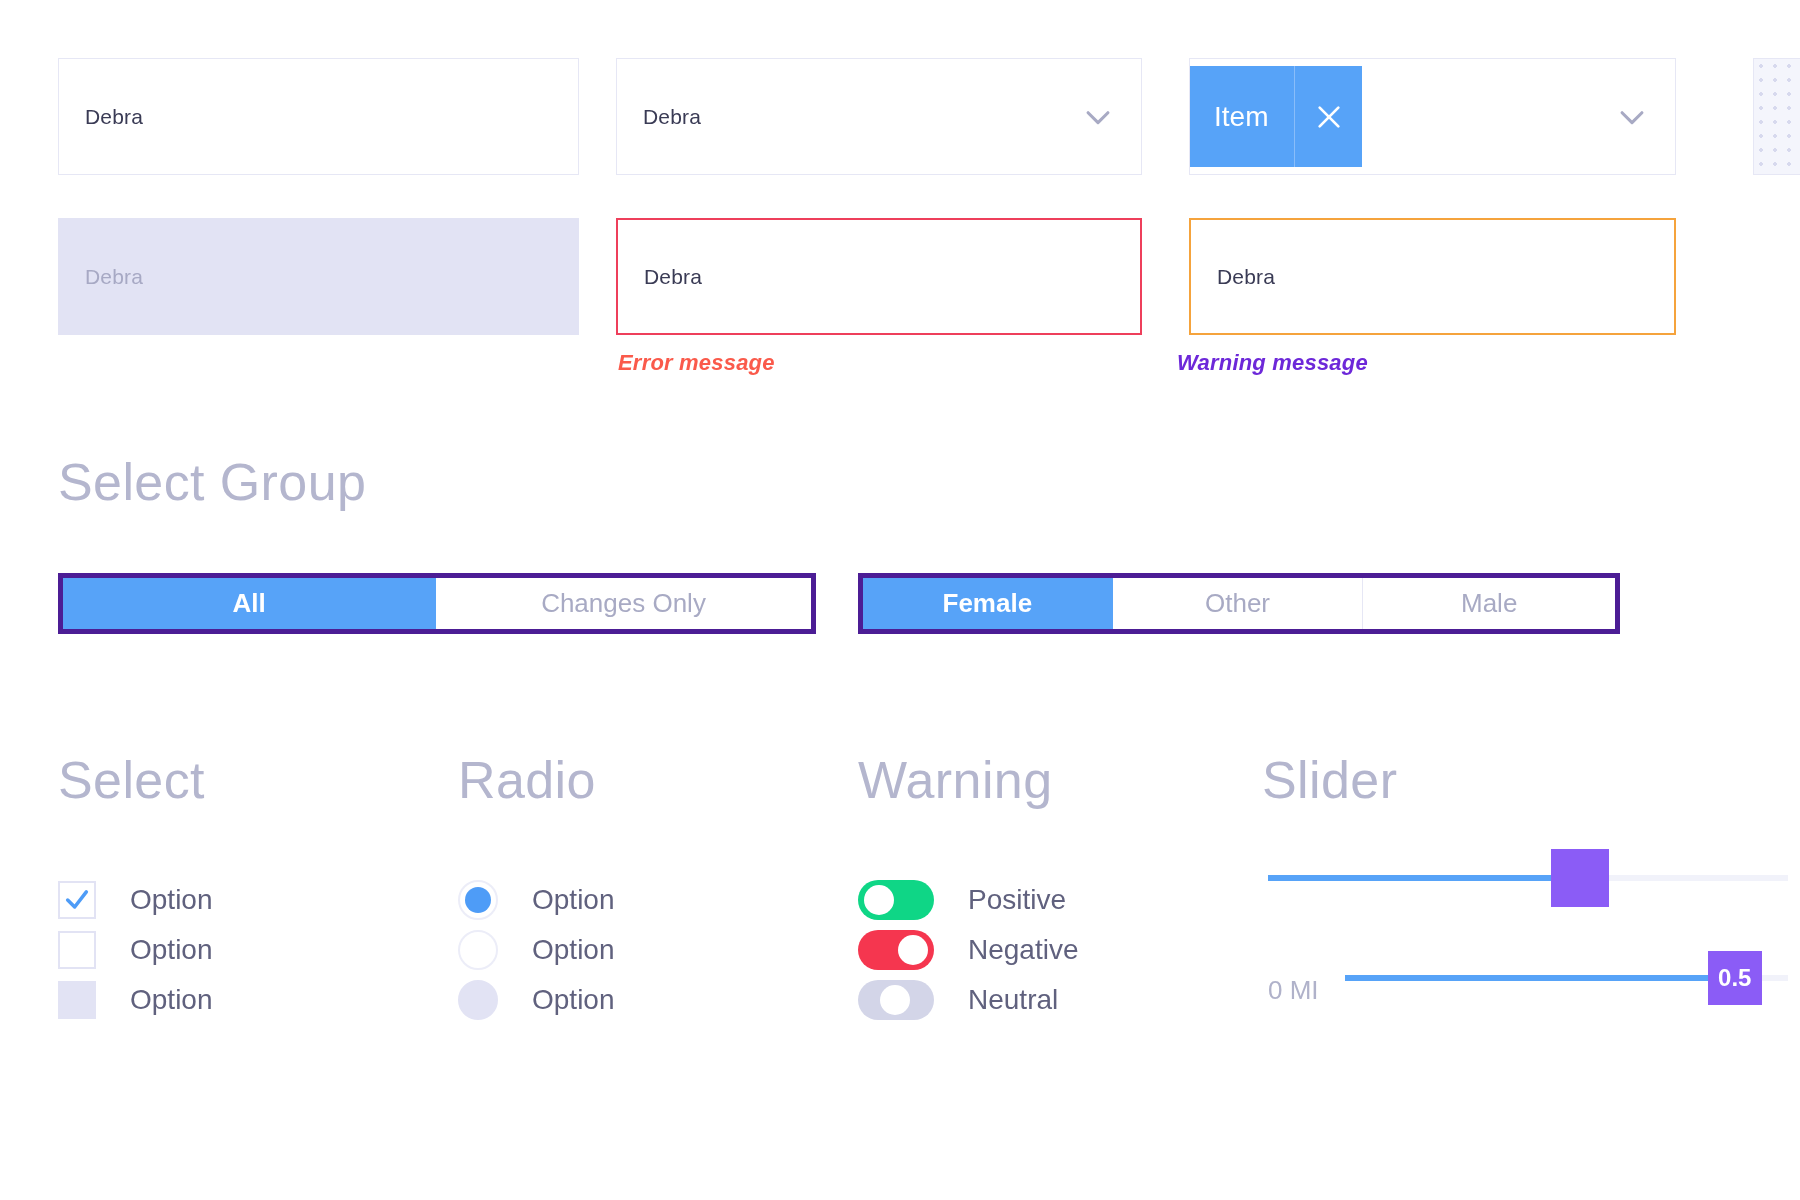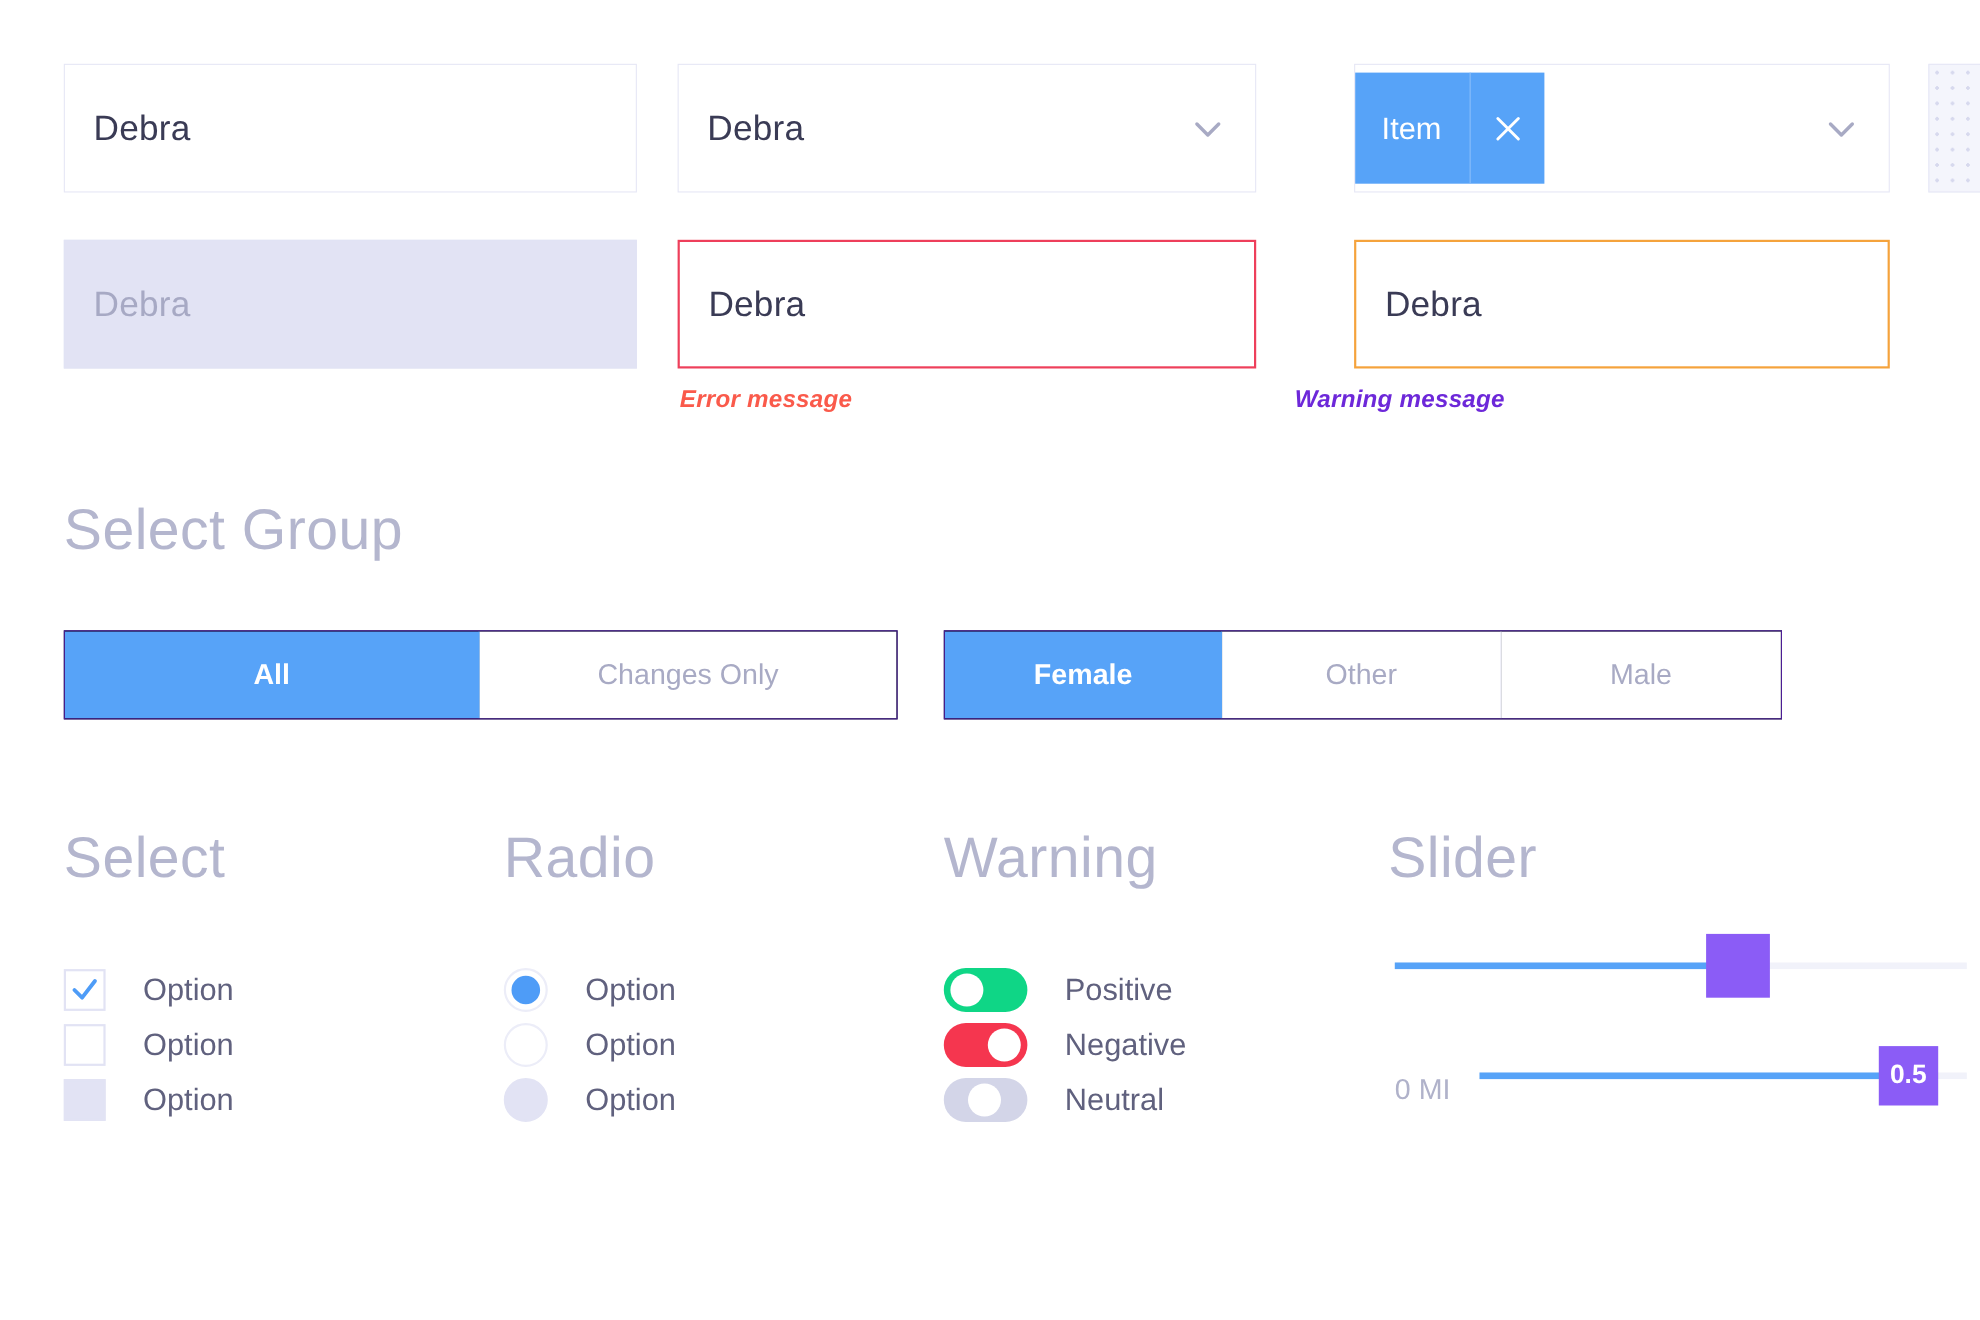--- a/index.html
+++ b/index.html
@@ -22,31 +22,31 @@
   .field {
     position: absolute;
     height: 117px;
     background: #ffffff;
     border: 1px solid #E6E7F5;
     display: flex;
     align-items: center;
     padding: 0 26px;
   }
   .field .val {
-    font-size: 32px;
+    font-size: 21px;
     color: #3A3B55;
     letter-spacing: 0.2px;
     flex: 1;
     white-space: nowrap;
     overflow: hidden;
   }
 
   .col1 { left: 58px;   width: 521px; }
   .col2 { left: 616px;  width: 526px; }
-  .col3 { left: 1231px; width: 487px; }
+  .col3 { left: 1189px; width: 487px; }
 
   
   .chevron { width: 34px; height: 34px; flex: 0 0 34px; }
   .chevron svg { display: block; width: 34px; height: 34px; }
 
   
   .field.token-field { padding: 0 26px 0 0; }
   .token-wrap { flex: 1; display: flex; align-items: center; height: 100%; padding-left: 0; }
   .token {
     display: flex; align-items: stretch;
@@ -115,23 +115,23 @@
   #h-selgroup { left: 58px;   top: 452px; }
   #h-select   { left: 58px;   top: 750px; }
   #h-radio    { left: 458px;  top: 750px; }
   #h-toggle   { left: 858px;  top: 750px; }
   #h-slider   { left: 1262px; top: 750px; }
 
   
   .seg-group {
     position: absolute;
     display: flex;
-    height: 81px;
-    border: 1px solid #4c1d95;
-    background: #0f172a;
+    height: 61px;
+    border: 5px solid #4c1d95;
+    background: #fde047;
     overflow: hidden;
   }
   #seg-a { left: 58px;  top: 573px; width: 758px; }
   #seg-b { left: 858px; top: 573px; width: 762px; }
 
   .seg {
     display: flex; align-items: center; justify-content: center;
     font-size: 26px;
     color: #A8AAC4;
     border-right: 1px solid #E6E7F5;

